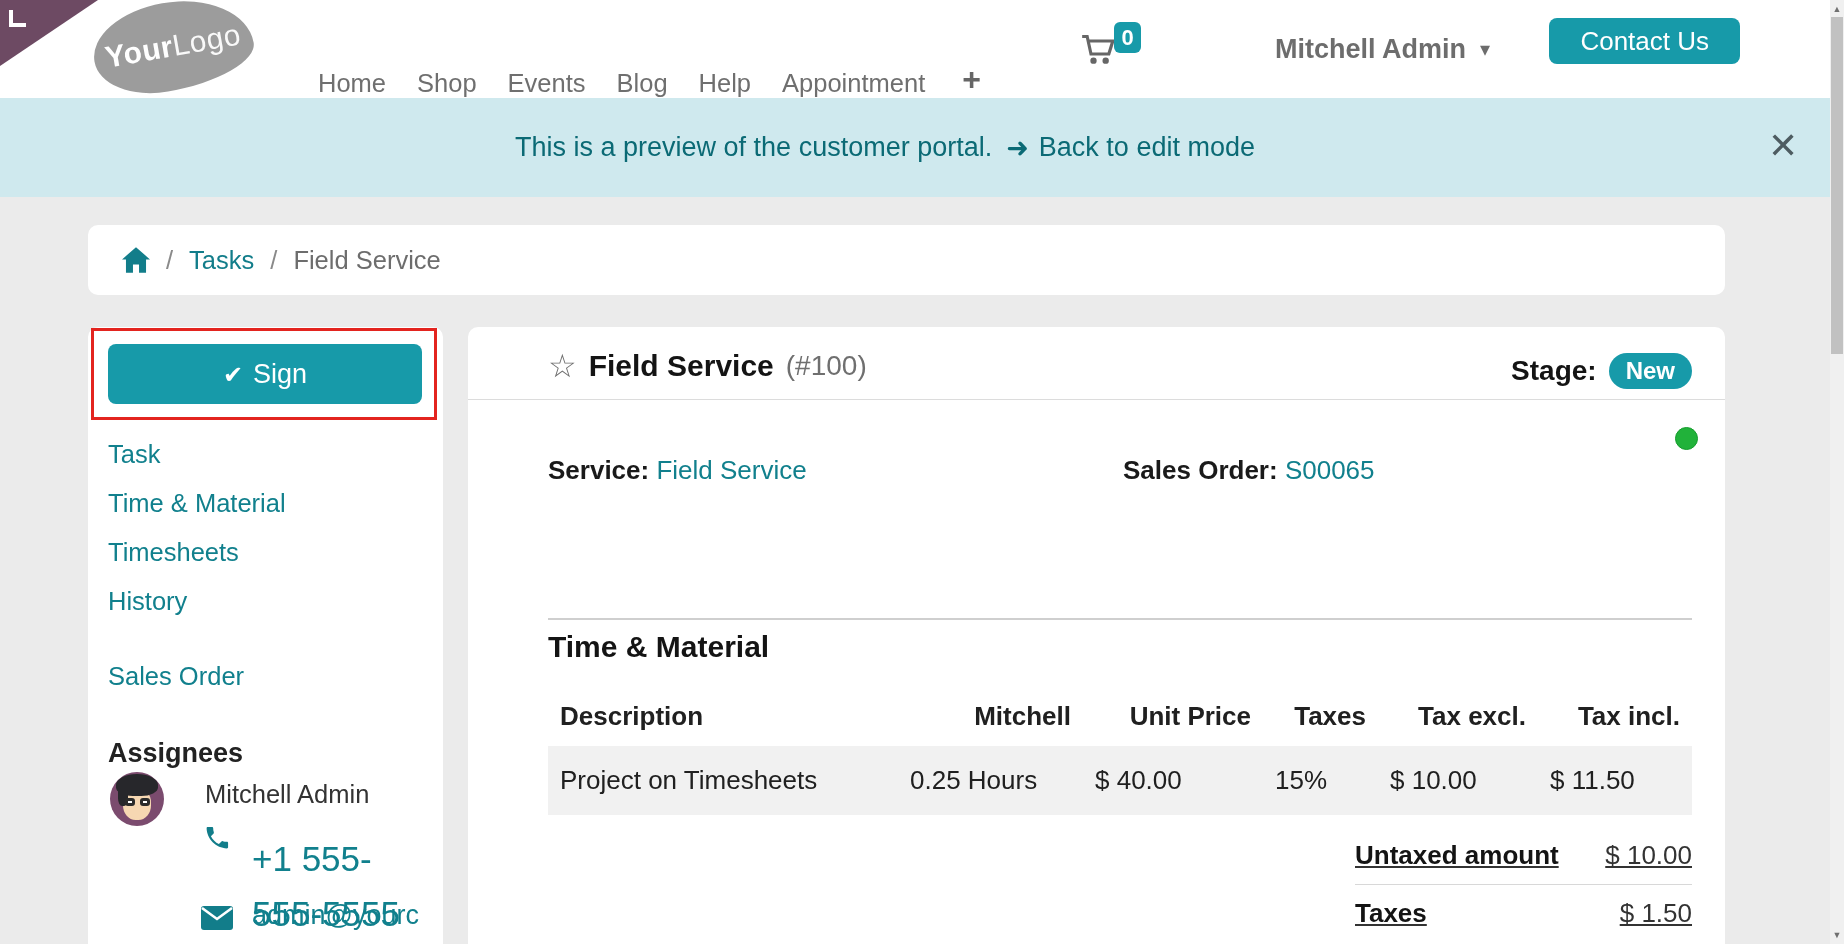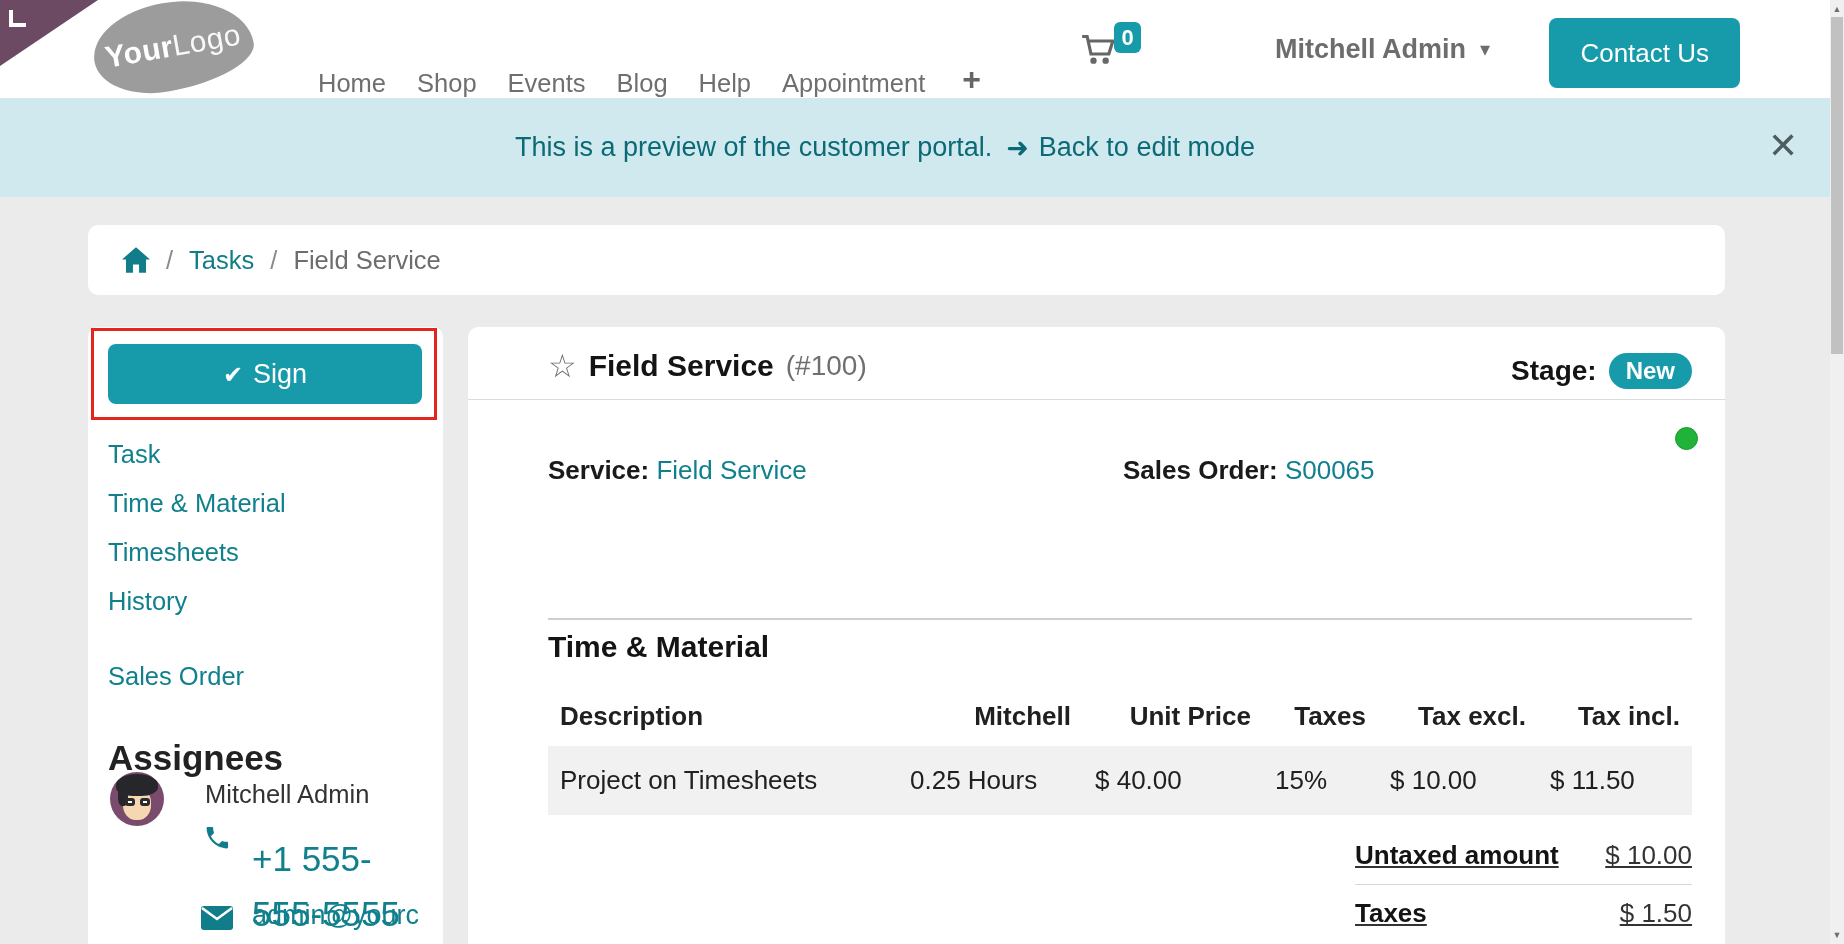--- a/index.html
+++ b/index.html
@@ -25,21 +25,21 @@
   .nav-menu { position:absolute; left:318px; top:0; height:98px; display:flex; align-items:flex-end; gap:31px;
     font-size:25.5px; color:#6f6f6f; }
   .nav-item { cursor:pointer; }
   .nav-plus { font-size:32px; font-weight:800; color:#666; margin-left:6px; cursor:pointer;}
   .cart-wrap { position:absolute; left:1078px; top:0; height:98px; display:flex; align-items:center; cursor:pointer;}
   .cart-badge { position:absolute; left:36px; top:22px; min-width:27px; height:31px; background:#179aa9;
     color:#fff; font-size:22px; font-weight:bold; border-radius:6px; display:flex; align-items:center; justify-content:center; padding:0 5px;}
   .user-wrap { position:absolute; right:354px; top:0; height:98px; display:flex; align-items:center; gap:14px;
     font-size:27px; font-weight:bold; color:#6d6d6d; cursor:pointer; }
   .user-caret { font-size:20px; font-weight:normal; }
-  .contact-btn { position:absolute; right:104px; top:18px; height:70px; background:#179aa9; border:none;
+  .contact-btn { position:absolute; right:104px; top:18px; height:46px; background:#179aa9; border:none;
     border-radius:8px; color:#fff; font-size:26px; padding:0 31px; font-family:inherit; cursor:pointer; }
   
   .banner { position:absolute; left:0; top:98px; width:1844px; height:99px; background:#cfe9ee;
     display:flex; align-items:center; justify-content:center; padding-right:74px;
     font-size:27px; color:#0b6a75; }
   .banner .msg { font-weight:500; }
   .banner .arrow { margin:0 10px 0 14px; font-size:27px; }
   .banner-link { font-weight:500; cursor:pointer; }
   .banner-close { position:absolute; left:1768px; top:128px; font-size:36px; color:#4e5c61; cursor:pointer; line-height:1;}
   
@@ -49,21 +49,21 @@
   .crumb-link { color:#127d8a; cursor:pointer; }
   .crumb-current { color:#6d6d6d; }
   .home-icon { width:28px; height:26px; cursor:pointer; }
   
   .sidebar-card { position:absolute; left:88px; top:327px; width:355px; height:633px; background:#fff; border-radius:10px 10px 0 0; }
   .annotation-red { position:absolute; left:91px; top:328px; width:346px; height:92px; border:3px solid #e3241f; z-index:3; pointer-events:none;}
   .sign-btn { position:absolute; left:108px; top:344px; width:314px; height:60px; background:#179aa9; border:none;
     border-radius:8px; color:#fff; font-size:27px; font-family:inherit; cursor:pointer; z-index:2;}
   .sign-btn .chk { font-size:24px; margin-right:10px; }
   .side-link { position:absolute; left:108px; font-size:25.5px; color:#11808d; cursor:pointer; }
-  .assignees-h { position:absolute; left:108px; top:738px; font-size:35px; font-weight:bold; color:#222; }
+  .assignees-h { position:absolute; left:108px; top:738px; font-size:27px; font-weight:bold; color:#222; }
   .avatar { position:absolute; left:110px; top:772px; width:54px; height:54px; border-radius:50%;
     background:#7b4b6e; overflow:hidden; }
   .avatar .face { position:absolute; left:13px; top:16px; width:28px; height:32px; background:#f6d7b2; border-radius:45%; }
   .avatar .hair { position:absolute; left:6px; top:2px; width:42px; height:22px; background:#27272b; border-radius:50% 50% 40% 40%; }
   .avatar .hair2 { position:absolute; left:8px; top:14px; width:10px; height:20px; background:#27272b; border-radius:0 0 40% 40%; }
   .avatar .glasses { position:absolute; left:15px; top:26px; width:10px; height:8px; border:3px solid #2b2b2b; border-radius:3px; background:#fff;}
   .avatar .glasses.r { left:30px; }
   .assignee-name { position:absolute; left:205px; top:780px; font-size:25.5px; color:#333; }
   .phone-icon { position:absolute; left:203px; top:824px; width:28px; height:28px; cursor:pointer;}
   .assignee-phone { position:absolute; left:252px; top:832px; width:162px; font-size:35px; line-height:1.57; color:#11808d; cursor:pointer;}

